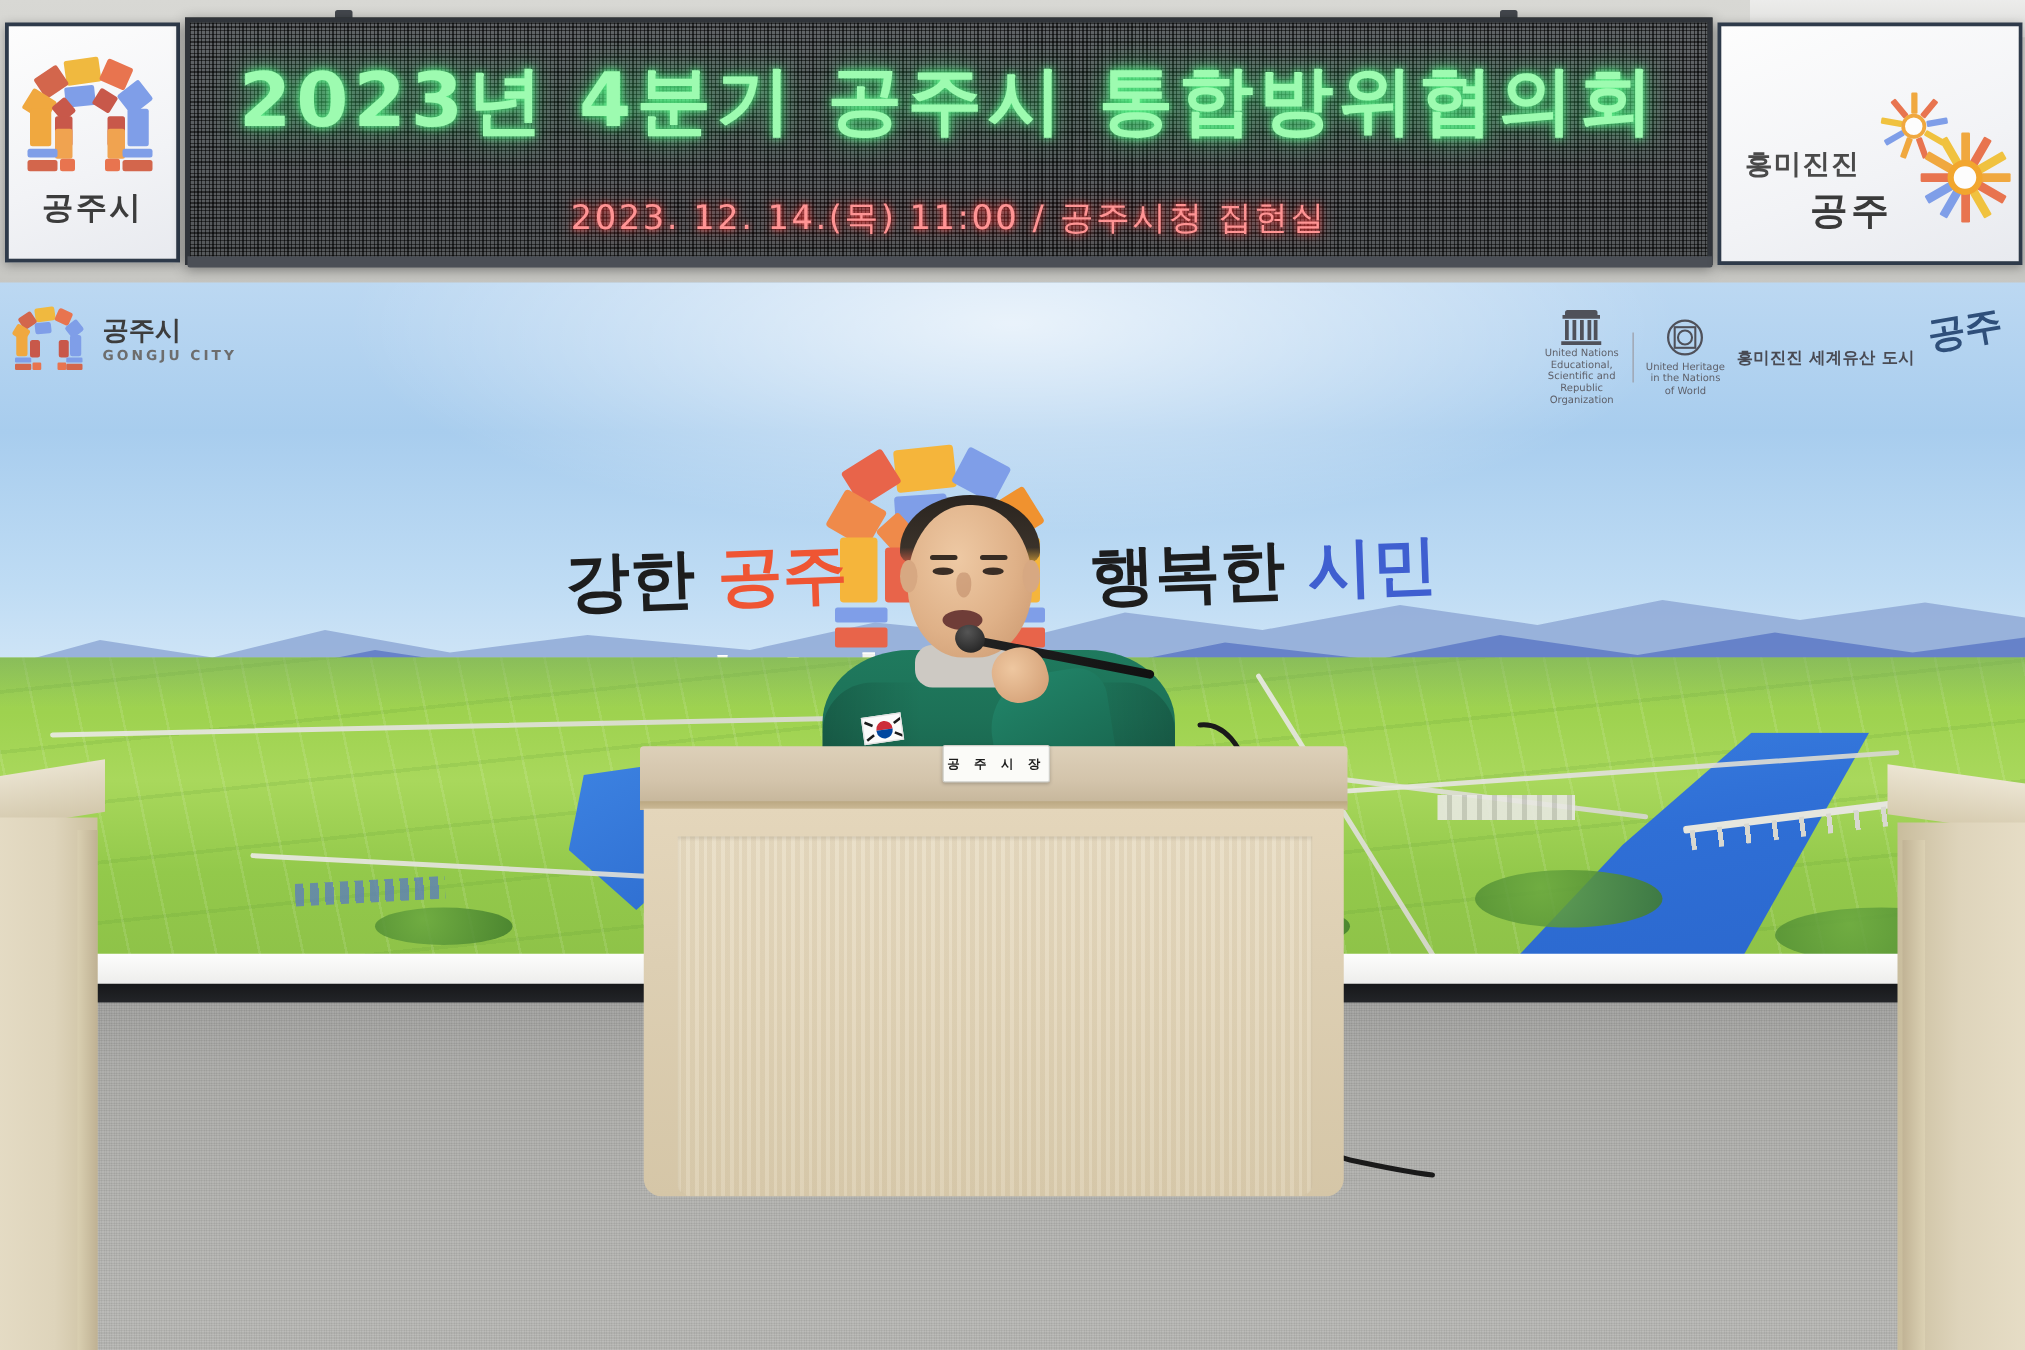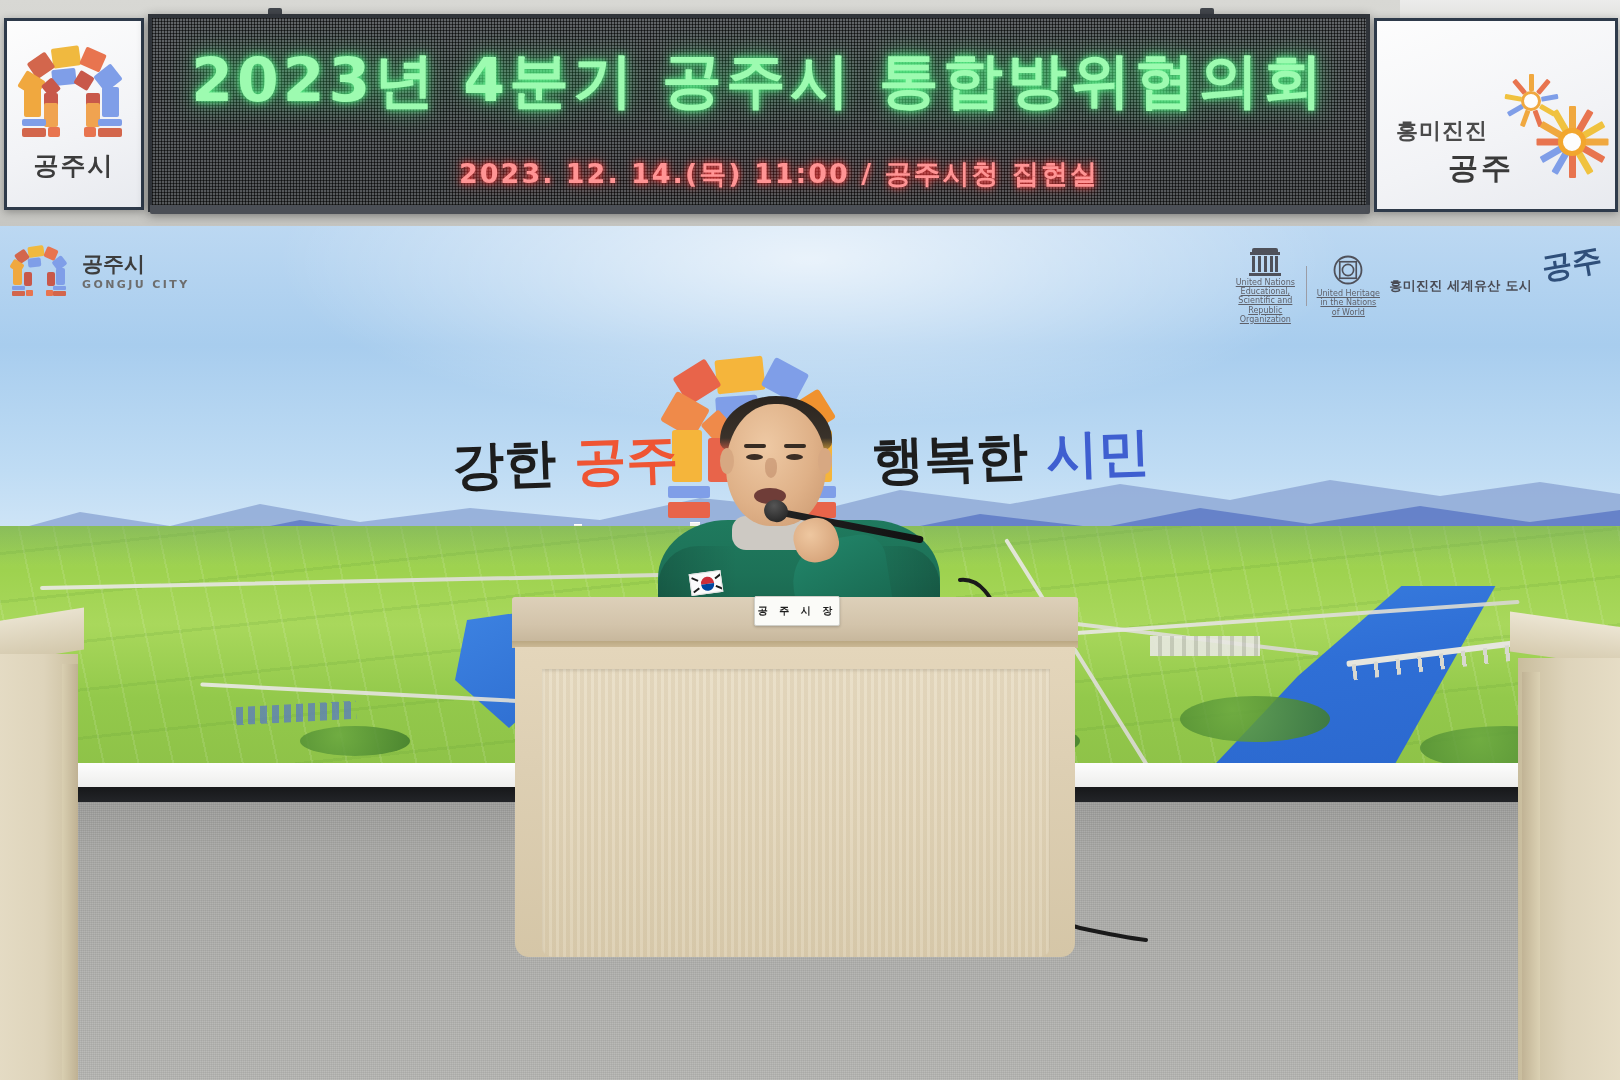--- a/index.html
+++ b/index.html
@@ -42,24 +42,24 @@
   }
   .led-line1 {
     font-family: "DejaVu Sans", "Liberation Sans", sans-serif;
     font-size: 60px; font-weight: 700; letter-spacing: 4px;
     color: #9dfbb0;
     text-shadow: 0 0 7px rgba(90,255,140,.95), 0 0 20px rgba(70,255,130,.55), 0 0 38px rgba(50,220,110,.35);
     white-space: nowrap; margin-top: 6px;
   }
   .led-line2 {
     font-family: "DejaVu Sans", "Liberation Sans", sans-serif;
-    font-size: 27px; font-weight: 700; letter-spacing: 2px;
+    font-size: 27px; font-weight: 400; letter-spacing: 2px;
     color: #ff9494;
     text-shadow: 0 0 6px rgba(255,60,60,.95), 0 0 16px rgba(255,40,40,.55);
-    white-space: nowrap; margin-top: 34px; padding-left: 40px;
+    white-space: nowrap; margin-top: 34px;
   }
   .led-bottom-bar {
     position:absolute; left:150px; top:205px; width:1220px; height:9px;
     background:#4b4f56; border-radius:0 0 2px 2px;
   }
   .led-mount {
     position:absolute; top:8px; width:14px; height:10px; background:#44484e; border-radius:2px;
   }
 
   
@@ -135,21 +135,21 @@
   
   .mural-logo { position: absolute; left: 12px; top: 20px; display:flex; align-items:center; gap: 12px;}
   .mural-logo .t1 { font-size: 21px; font-weight: 700; color:#3d3d3d; line-height:1; }
   .mural-logo .t2 { font-size: 11px; font-weight: 700; color:#6d6d6d; letter-spacing:2.4px; margin-top:3px;}
 
   
   .unesco { position:absolute; right: 88px; top: 22px; display:flex; align-items:center; gap:8px; opacity:.95;}
   .unesco .temple { width:34px; height:30px; position:relative; }
   .unesco .temple i { position:absolute; background:#4a4a52; }
   .unesco .wh { width:30px; height:30px; position:relative;}
-  .unesco .cap { font-size:8px; color:#5a5a62; line-height:1.15; text-align:center; width:66px;text-decoration:underline; }
+  .unesco .cap { font-size:8px; color:#5a5a62; line-height:1.15; text-align:center; width:66px; }
   .unesco .ktext { font-size:13px; color:#44444c; font-weight:600; letter-spacing:.3px; white-space:nowrap;}
   .gongju-cal {
     position:absolute; right: 18px; top: 18px; font-size: 30px; font-weight:700;
     color:#2f4f7a; transform: rotate(-10deg); font-family:"DejaVu Serif", serif;
   }
 
   
   .mural-arch { position:absolute; left: 668px; top: 132px; }
   .slogan { position:absolute; font-weight: 700; white-space: nowrap; }
   .slogan-left  { left: 452px; top: 202px; font-size: 52px; transform: rotate(-2deg); }

